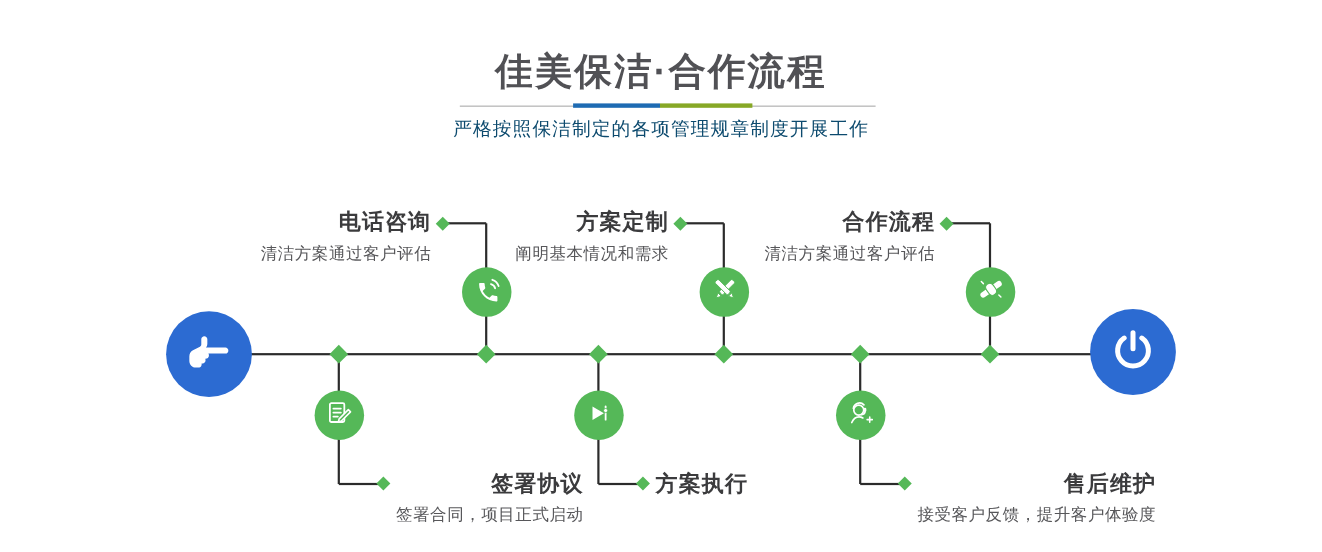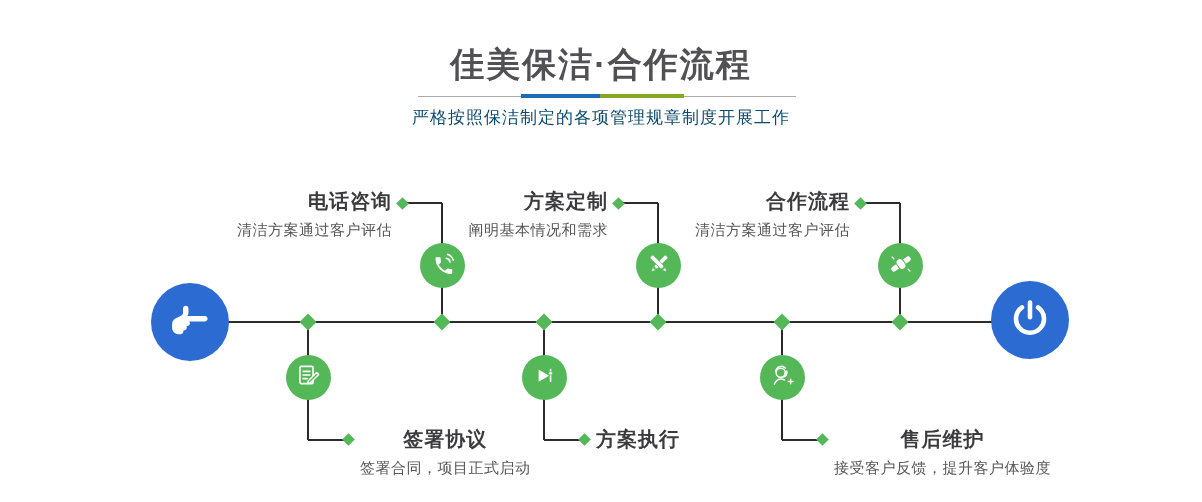--- a/index.html
+++ b/index.html
@@ -32,21 +32,21 @@
     display:flex;align-items:center;justify-content:center;z-index:2;
   }
   .step-circle{
     position:absolute;width:45px;height:45px;border-radius:50%;background:#55b858;
     display:flex;align-items:center;justify-content:center;z-index:2;
   }
   .txt{position:absolute;white-space:nowrap;z-index:3;}
   .txt .step-title{font-size:20px;font-weight:700;color:#3b3b3d;letter-spacing:1px;}
   .txt .step-desc{font-size:15px;color:#57575a;margin-top:6px;letter-spacing:0.5px;}
   .txt.align-r{text-align:right;}
-  .txt.align-l{text-align:center;}
+  .txt.align-l{text-align:right;}
 
   
   .t0-vline{left:441px;top:203px;height:119px;} .t1-vline{left:657px;top:203px;height:119px;} .t2-vline{left:899px;top:203px;height:119px;}
   .t0-elbow{left:402px;top:202px;width:40px;}   .t1-elbow{left:618px;top:202px;width:40px;}   .t2-elbow{left:860px;top:202px;width:40px;}
   .t0-tdia{left:398px;top:199px;}               .t1-tdia{left:614px;top:199px;}               .t2-tdia{left:856px;top:199px;}
   .t0-jdia{left:436px;top:316px;}               .t1-jdia{left:652px;top:316px;}               .t2-jdia{left:894px;top:316px;}
   .t0-circle{left:420px;top:243px;}             .t1-circle{left:636px;top:243px;}             .t2-circle{left:878px;top:243px;}
   .t0-txt{right:810px;top:188px;}               .t1-txt{right:594px;top:188px;}               .t2-txt{right:352px;top:188px;}
 
   

